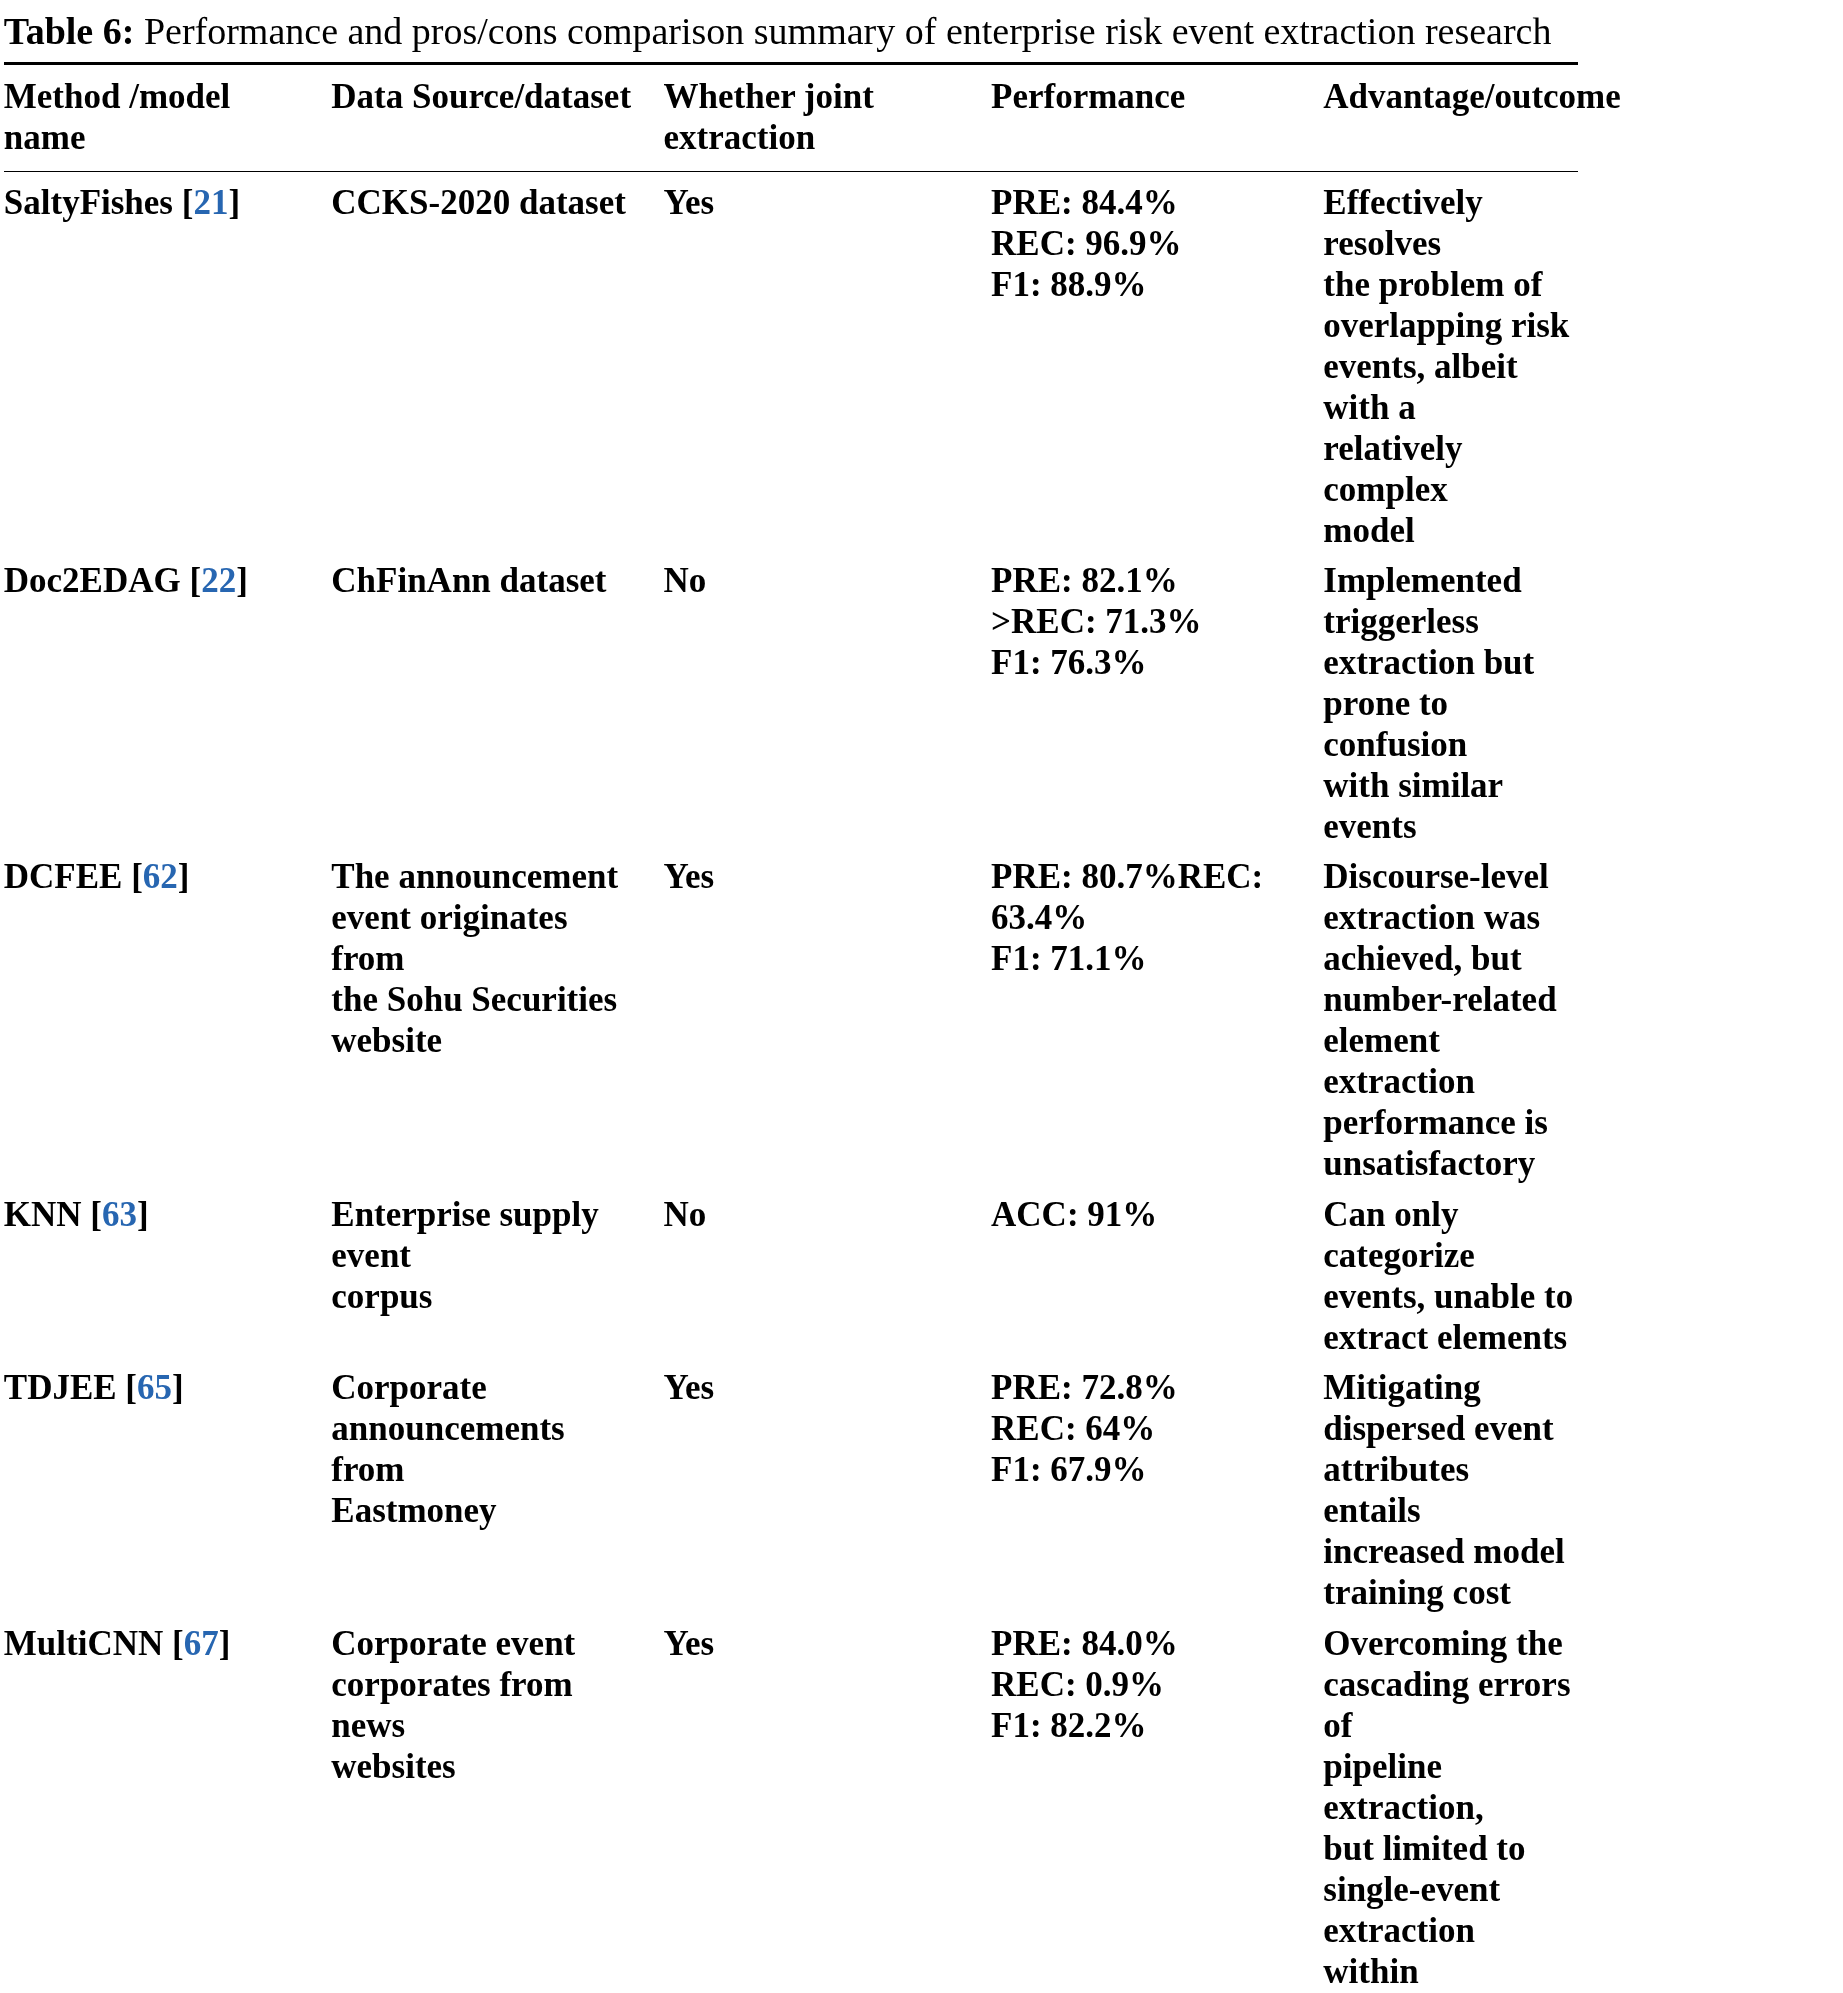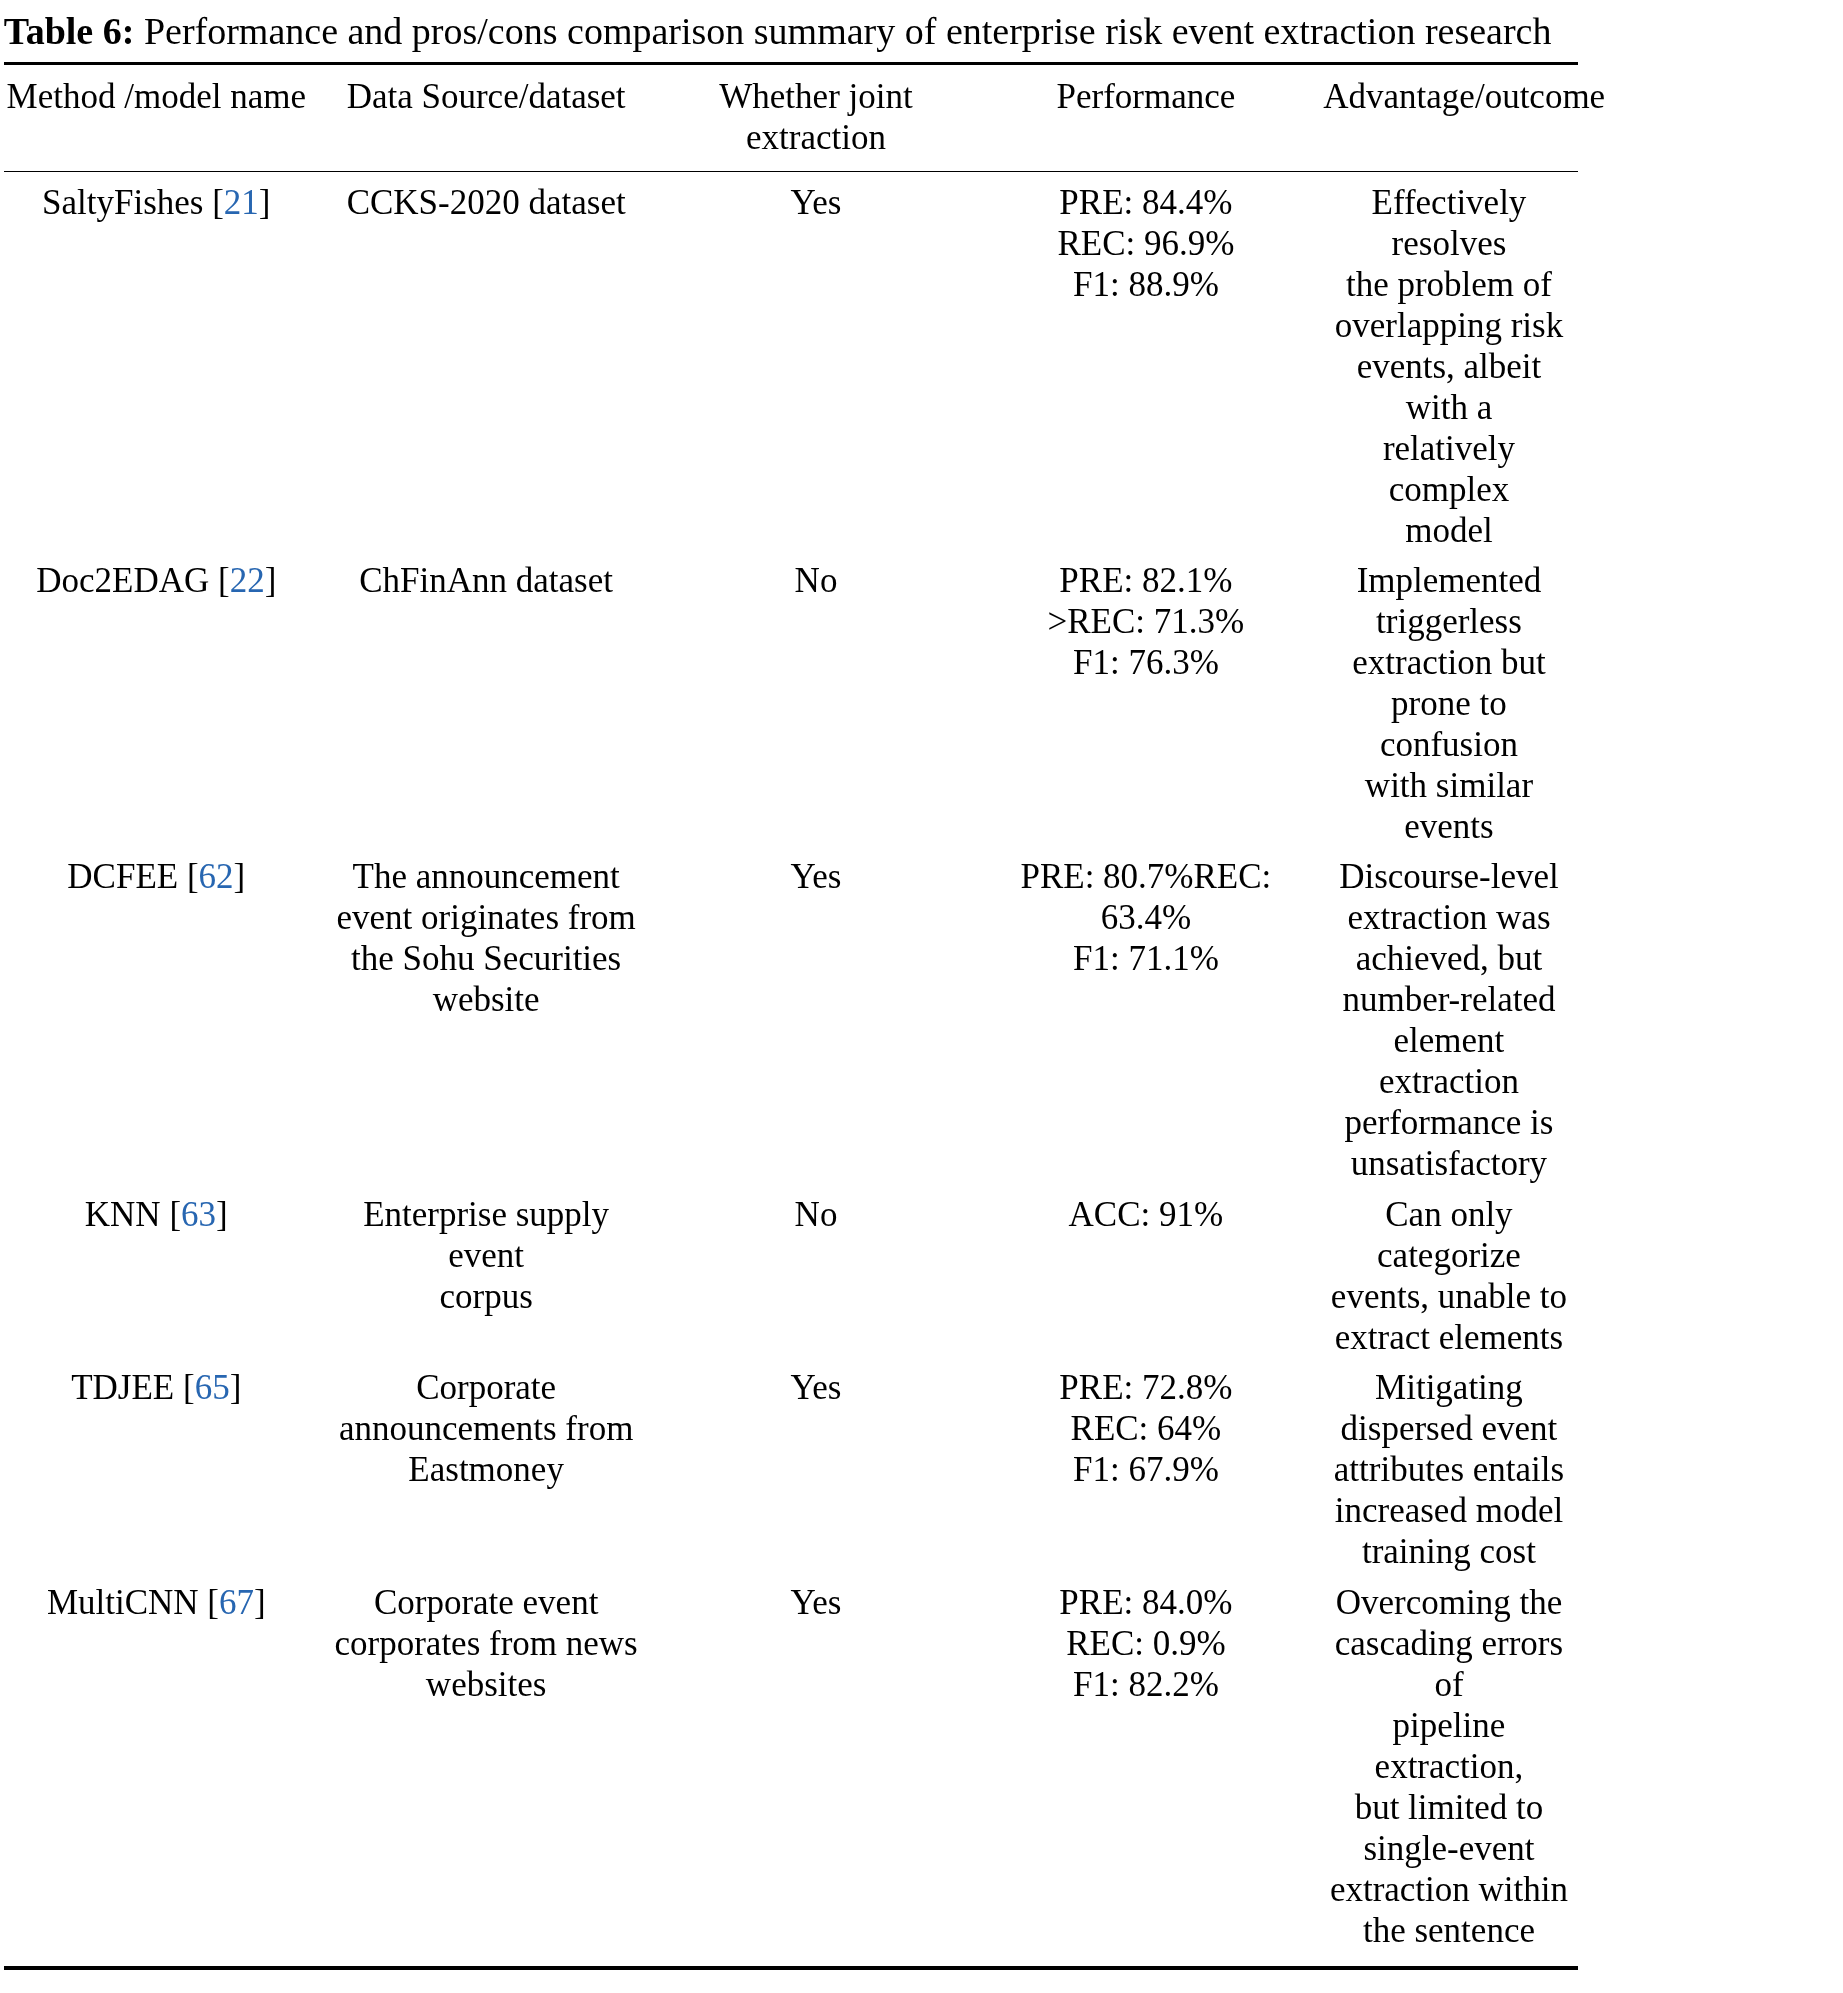--- a/index.html
+++ b/index.html
@@ -36,22 +36,22 @@
     font-size: 35px;
     line-height: 41px;
   }
   col.c1 { width: 20.8%; }
   col.c2 { width: 21.1%; }
   col.c3 { width: 20.8%; }
   col.c4 { width: 21.1%; }
   col.c5 { width: 16.2%; }
   th, td {
     vertical-align: top;
-    text-align: center;
-    font-weight: normal;
+    text-align: left;
+    font-weight: bold;
     white-space: pre-line;
     padding: 9.4px 22.6px 0 0;
   }
   th {
     padding-top: 11.3px;
     padding-bottom: 13px;
     border-bottom: 1.9px solid var(--rule-color);
   }
   th:last-child, td:last-child { padding-right: 3.8px; }
   tbody tr:last-child td { padding-bottom: 15px; }

